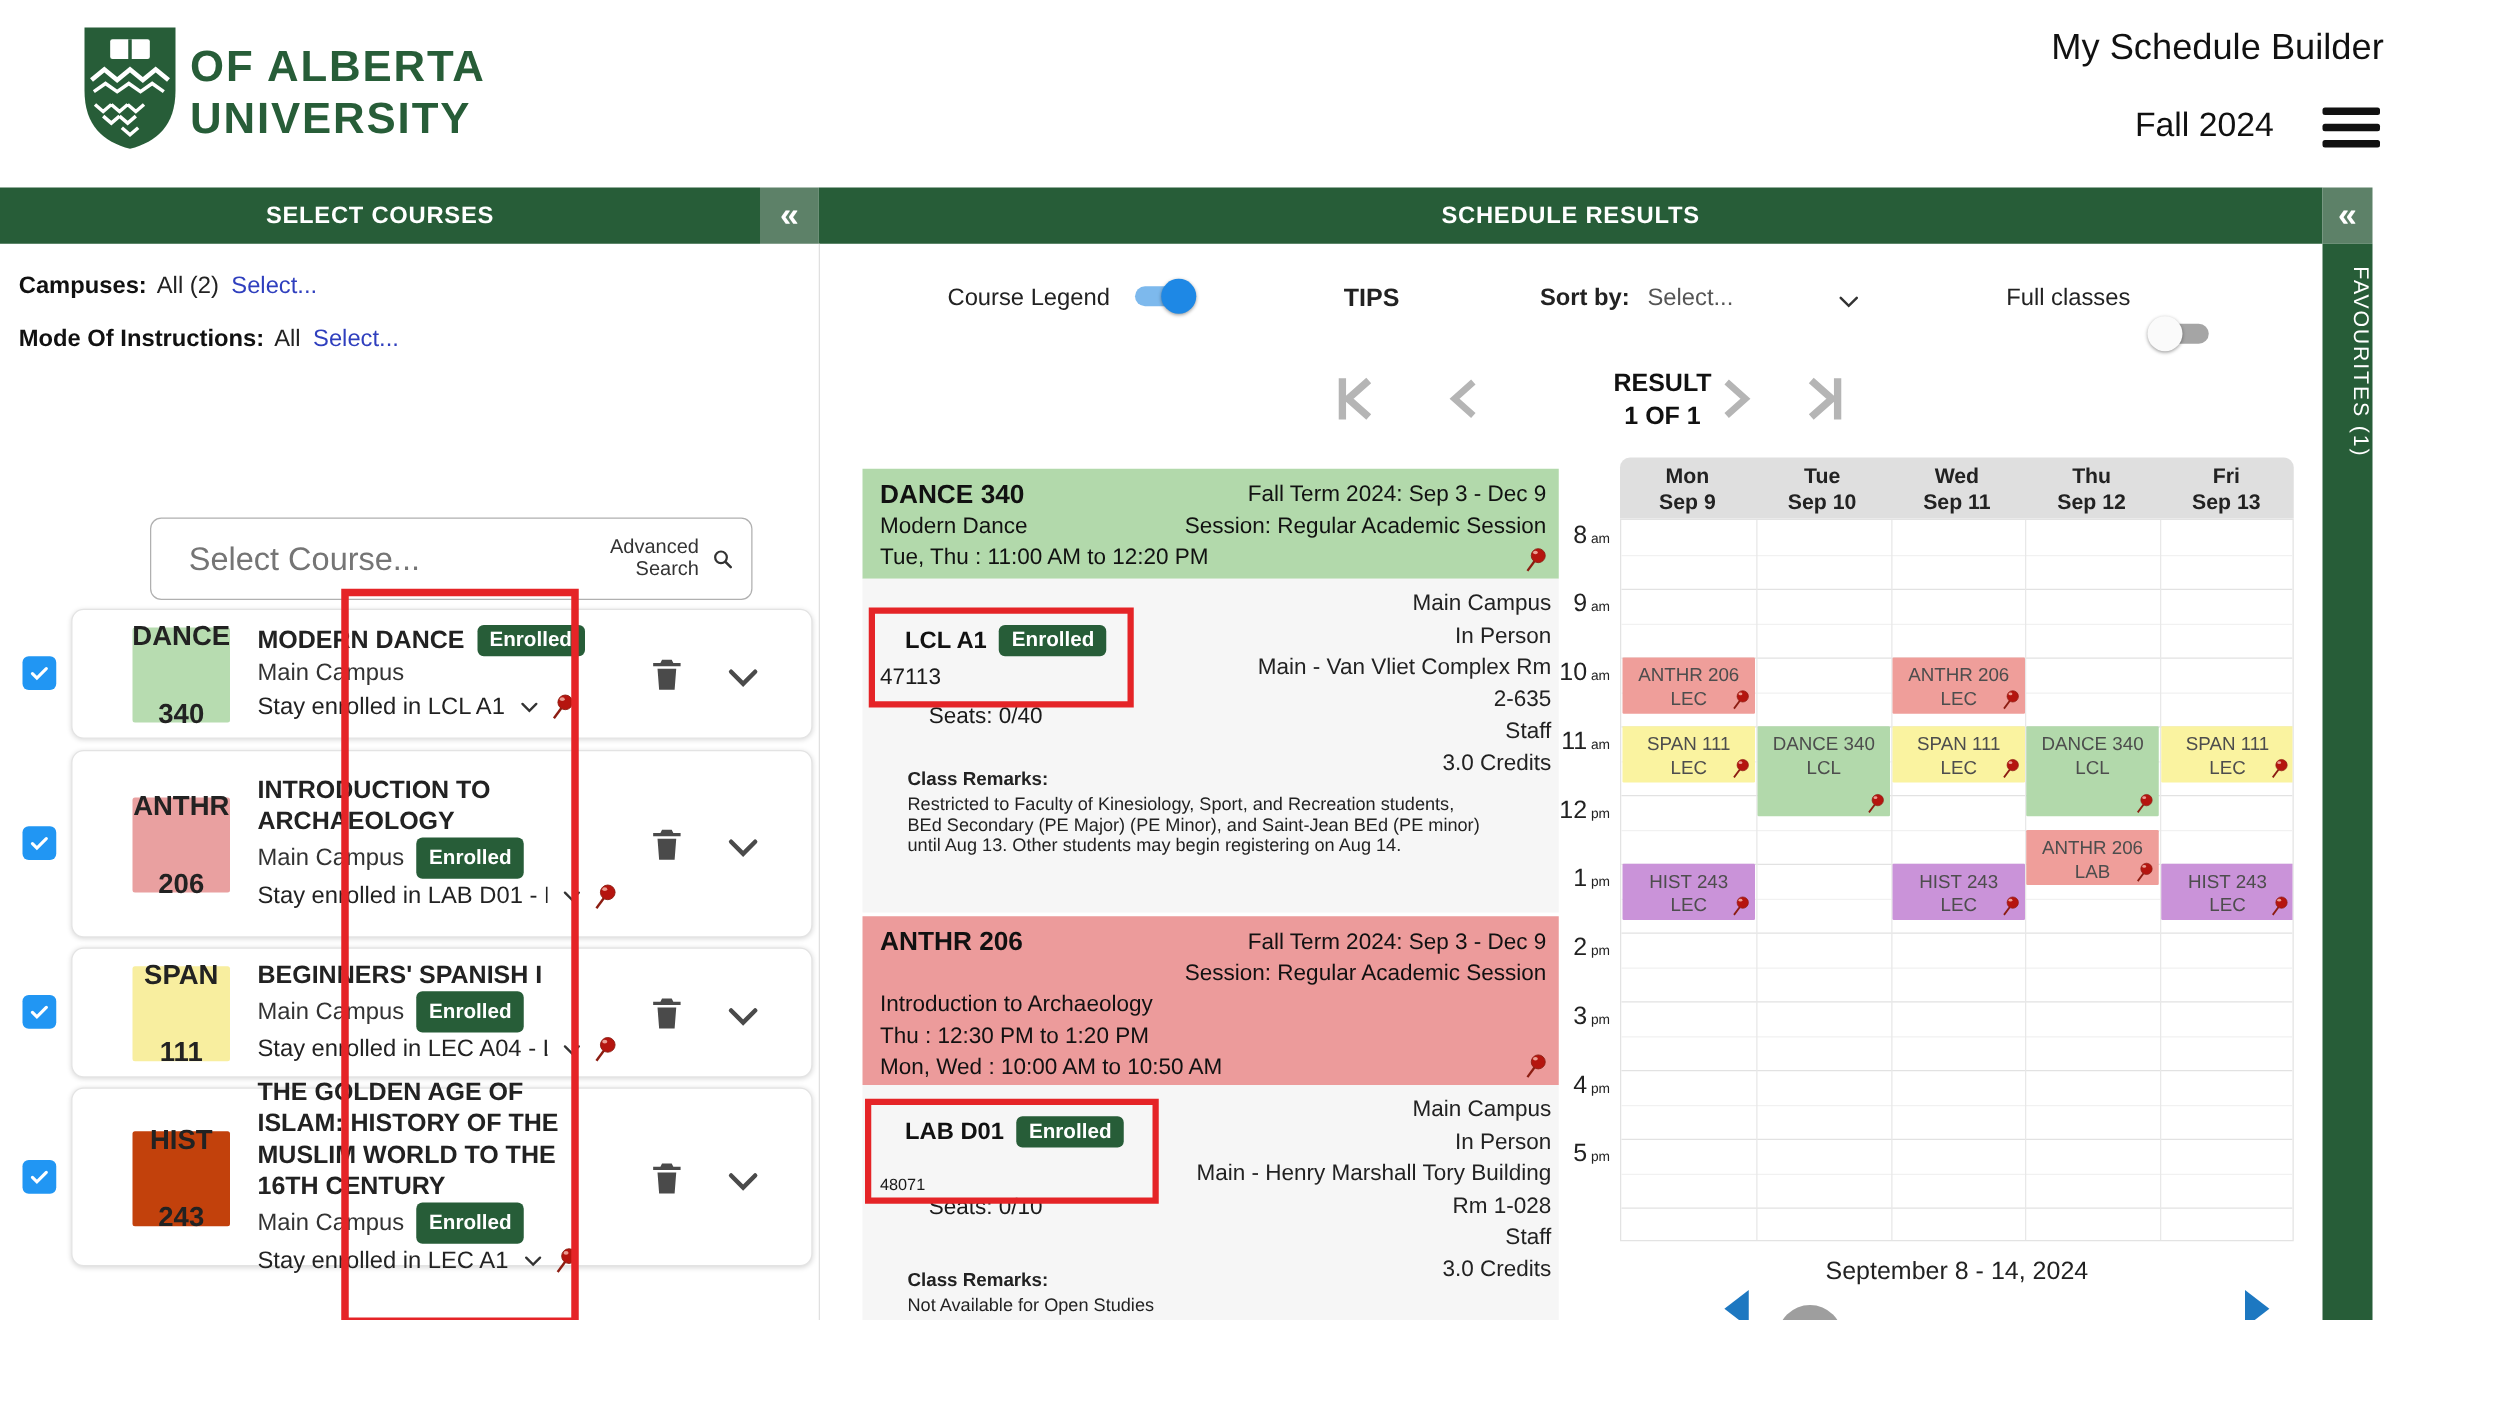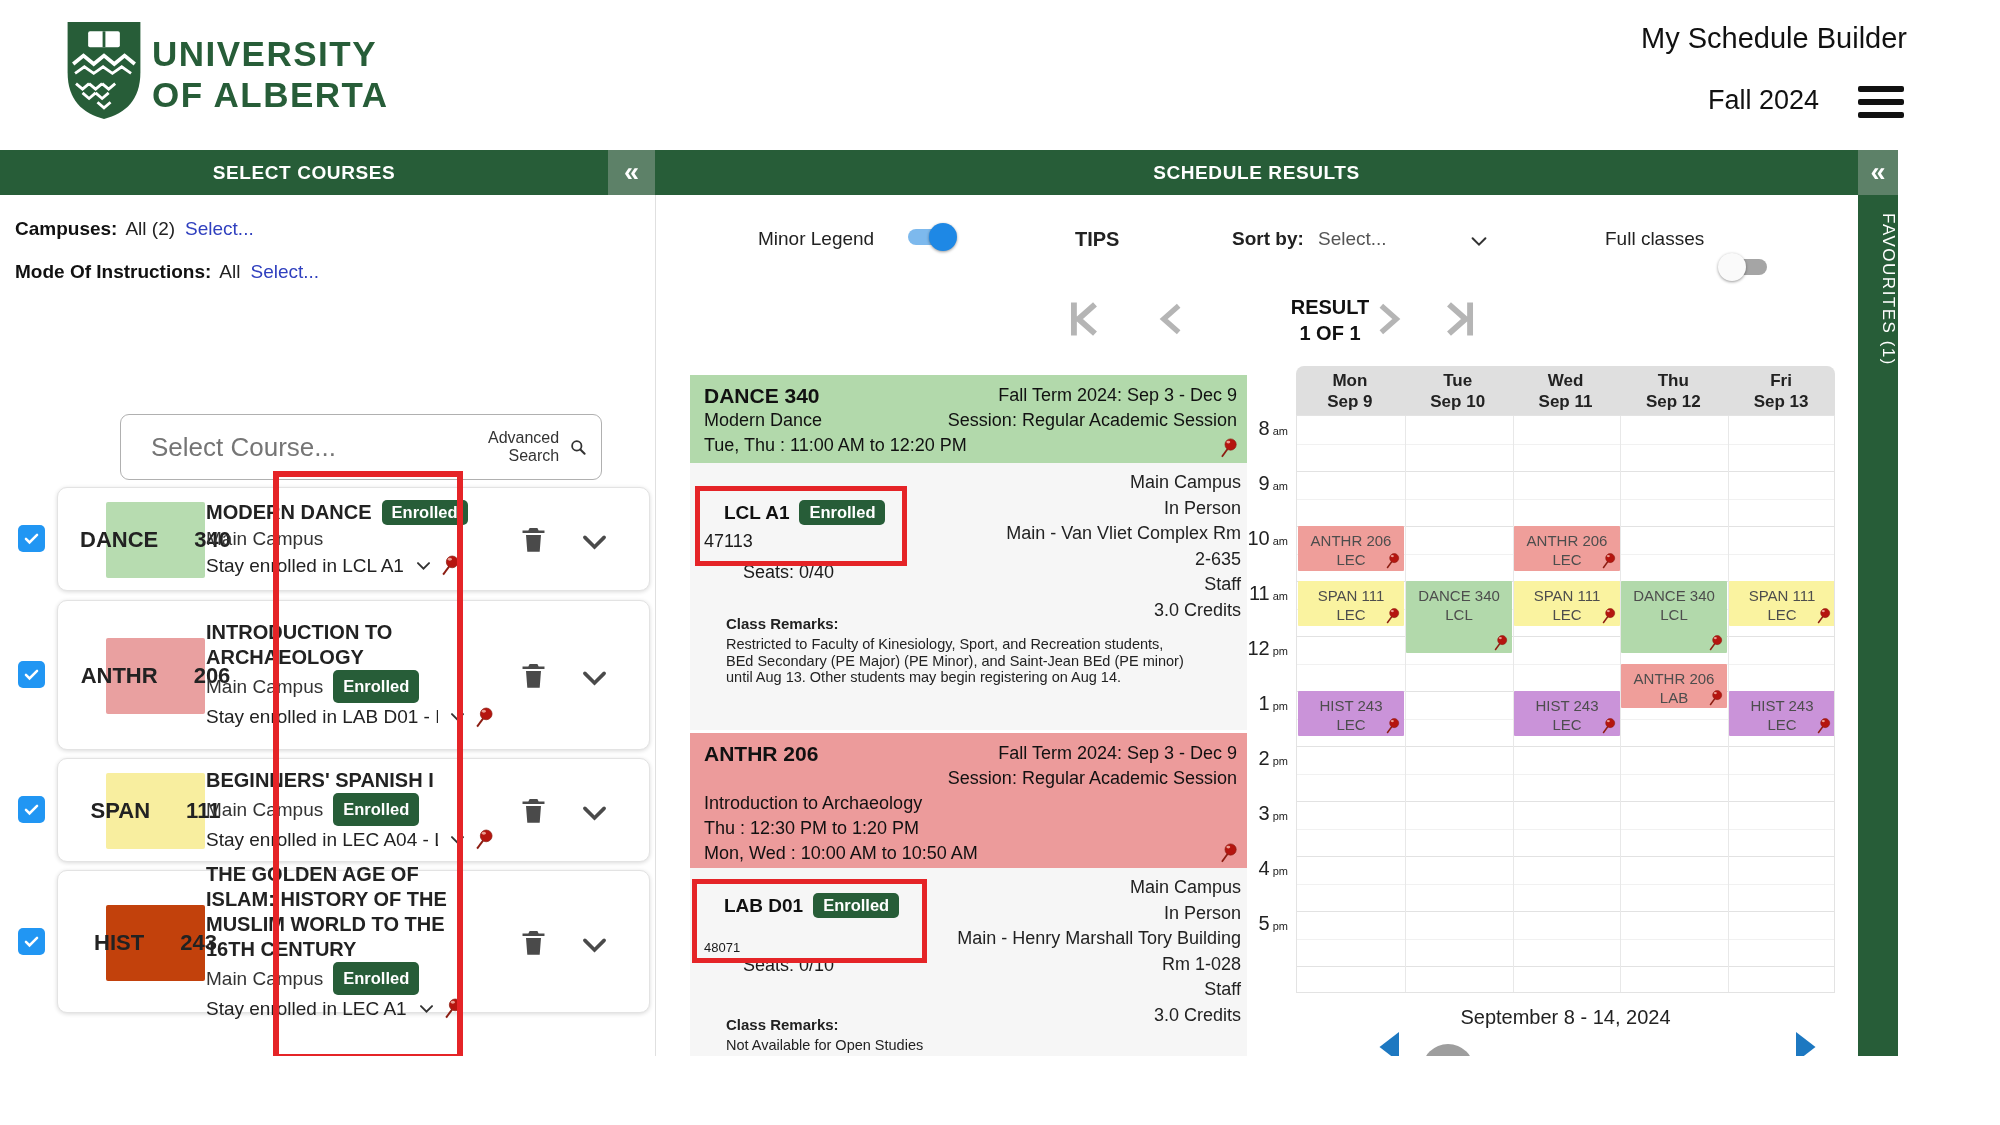--- a/index.html
+++ b/index.html
@@ -27,21 +27,21 @@
   .filter-row a{color:#2f3fbe;text-decoration:none;margin-left:10px;cursor:pointer;}
   .search-box{border:1.5px solid #b0b0b0;border-radius:9px;background:#fff;display:flex;align-items:center;}
   .search-box input{border:none;outline:none;font-size:26px;color:#3c3c3c;flex:1;margin-left:28px;
         font-family:"Liberation Sans",sans-serif;background:transparent;}
   .adv{font-size:16px;color:#333;text-align:right;line-height:18px;margin-right:10px;}
   .course-row{position:absolute;left:10px;width:640px;}
   .course-card{position:absolute;left:47px;right:0;top:0;bottom:0;background:#fff;border:1px solid #e3e3e3;
         border-radius:10px;box-shadow:0 1px 4px rgba(0,0,0,.15);}
   .cb{position:absolute;left:8px;width:27px;height:27px;background:#2196f3;border-radius:5px;
       display:flex;align-items:center;justify-content:center;}
-  .code-badge{position:absolute;left:48px;width:99px;display:flex;flex-direction:row;align-items:center;
+  .code-badge{position:absolute;left:48px;width:78px;display:flex;flex-direction:column;align-items:center;
       justify-content:center;font-weight:bold;font-size:22px;line-height:26px;color:#222;border-radius:2px;gap:36px;}
   .cc-text{position:absolute;left:148px;top:0;bottom:0;display:flex;flex-direction:column;justify-content:center;}
   .cc-title{font-weight:bold;font-size:20px;line-height:25px;color:#222;max-width:272px;}
   .cc-line{font-size:19px;line-height:27px;color:#333;display:flex;align-items:center;}
   .enr{background:#275d38;color:#fff;font-weight:bold;font-size:16.5px;padding:3px 10px;border-radius:5px;
        margin-left:10px;white-space:nowrap;display:inline-block;}
   .stay-txt{max-width:232px;overflow:hidden;white-space:nowrap;display:inline-block;color:#222;}
   .icon-btn{position:absolute;cursor:pointer;}
   
   .ctl{font-size:19px;color:#222;}
@@ -88,22 +88,22 @@
     <line x1="45" y1="14" x2="45" y2="31" stroke="#275d38" stroke-width="3"></line>
     <path d="M12 49l11-9 11 9 11-9 11 9 11-9 11 9" stroke="#fff" stroke-width="4" fill="none"></path>
     <path d="M14 59l10-7 10 7 10-7 10 7 10-7 10 7" stroke="#fff" stroke-width="3" fill="none"></path>
     <g stroke="#fff" stroke-width="3" fill="none">
       <path d="M26 70l7 6 7-6M40 70l7 6 7-6M54 70l7 6 7-6" transform="translate(-11,0)"></path>
       <path d="M30 80l7 6 7-6M44 80l7 6 7-6" transform="translate(-8,0)"></path>
       <path d="M38 90l7 6 7-6"></path>
     </g>
   </svg>
   <div class="abs logo-text" style="left:152px;top:33px">
+    <div>OF ALBERTA</div>
     <div>UNIVERSITY</div>
-    <div>OF ALBERTA</div>
   </div>
   <div class="abs app-title" style="right:93px;top:22px">My Schedule Builder</div>
   <div class="abs term-label" style="right:181px;top:85px">Fall 2024</div>
   <div class="abs burger" style="left:1858px;top:86px;cursor:pointer">
     <div></div>
         <div></div>
         <div style="margin-bottom:0"></div>
   </div>
 
   <div class="abs gbar" style="left:0;top:150px;width:608px">
@@ -292,21 +292,21 @@
             <div class="icon-btn" style="left:460px;top:55.5px"><svg width="31" height="31" viewBox="0 0 24 24" fill="#4a4a4a">
                 <path d="M9 3h6l1 2h4.5v2h-17V5H8l1-2zM6.2 8.5h11.6L16.8 21.5H7.2L6.2 8.5z"></path>
               </svg></div>
             <div class="icon-btn" style="left:520px;top:56.5px"><svg width="33" height="33" viewBox="0 0 24 24">
                 <path d="M5 9l7 7 7-7" stroke="#4a4a4a" stroke-width="2.6" fill="none" stroke-linecap="round"></path>
               </svg></div>
           </div>
         </div>
       </div>
 
-  <div class="abs ctl" style="left:758px;top:228px">Minor Legend</div>
+  <div class="abs ctl" style="left:758px;top:228px">Course Legend</div>
   <div class="abs toggle on" id="legend-toggle" style="left:903px;top:222px">
     <div class="track"></div>
         <div class="knob"></div>
   </div>
   <div class="abs ctl bold" style="left:1075px;top:228px;font-size:20px">TIPS</div>
   <div class="abs ctl bold" style="left:1232px;top:228px">Sort by:</div>
   <div class="abs ctl" style="left:1318px;top:228px;color:#555">Select...</div>
   <svg class="abs" style="left:1468px;top:230px" width="22" height="22" viewBox="0 0 24 24">
     <path d="M5 9l7 7 7-7" stroke="#333" stroke-width="2.2" fill="none" stroke-linecap="round"></path>
   </svg>

